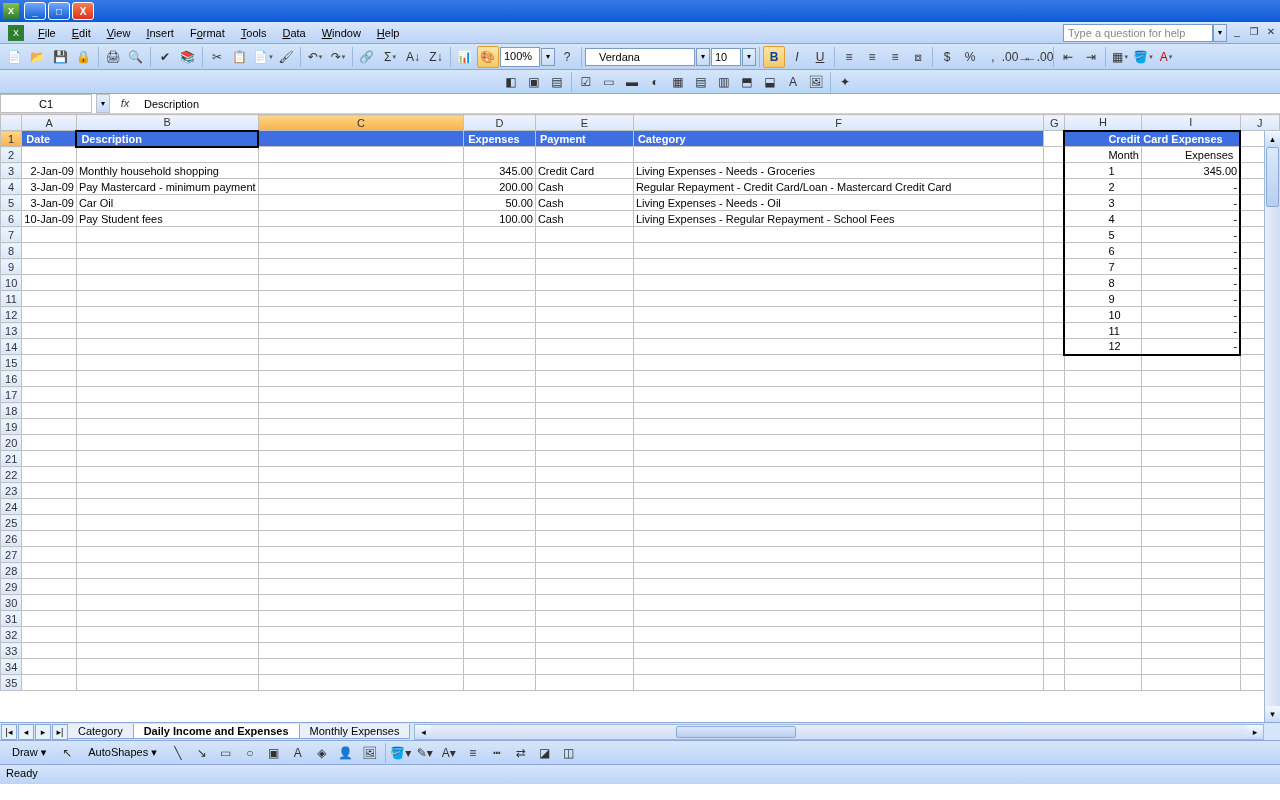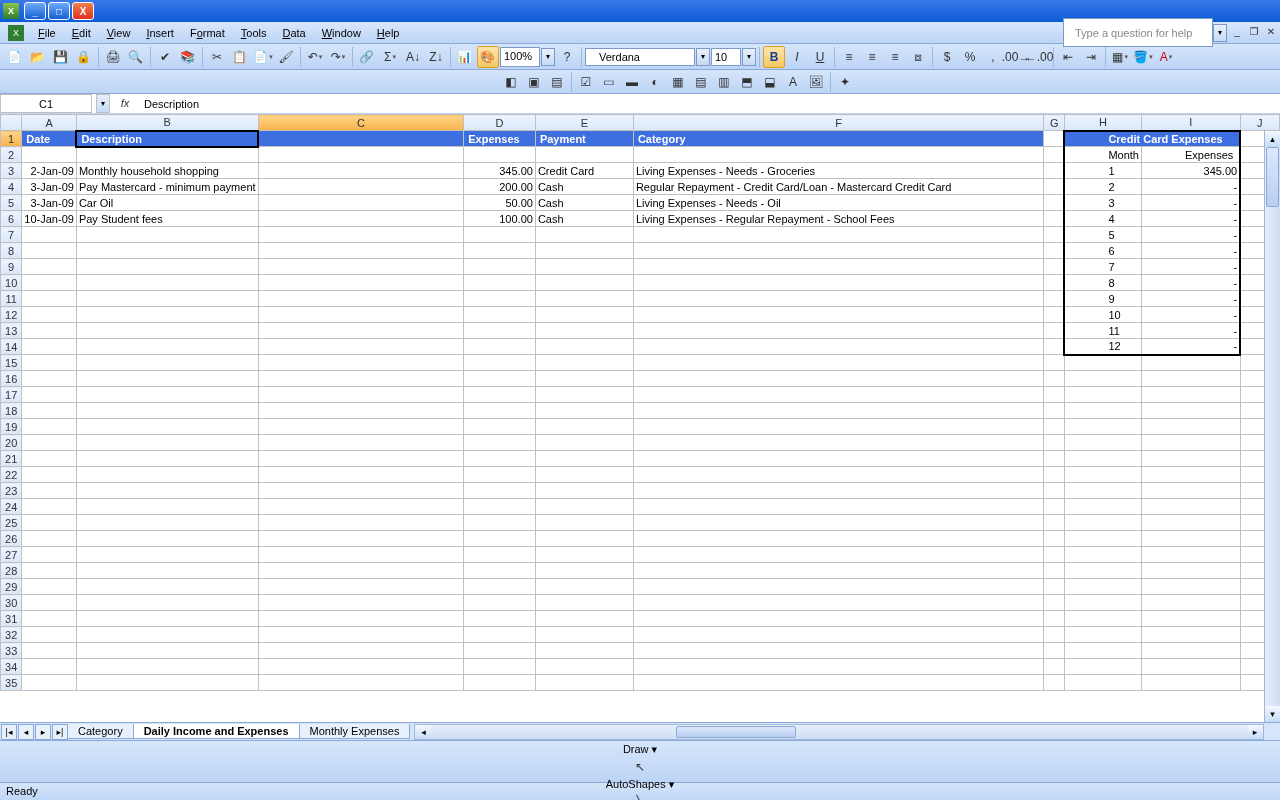--- a/index.html
+++ b/index.html
@@ -14,21 +14,21 @@
 .winbtn.min { background: linear-gradient(#6fa8ff,#1560d0); }
 .winbtn.max { background: linear-gradient(#6fa8ff,#1560d0); }
 .winbtn.close { background: linear-gradient(#f08050,#e03020); }
 
 
 .menubar { height: 22px; background: linear-gradient(#d9e7fb,#bcd4f6); display:flex; align-items:center; padding: 0 2px; border-bottom:1px solid #8aa8d8; }
 .menubar .app-icon2 { width:16px; height:16px; background: #2e7d32; margin: 0 6px; font-size:9px; color:#fff; text-align:center; line-height:16px;}
 .menuitem { padding: 2px 8px; cursor:default; }
 .menuitem u { text-decoration: underline; }
 .menuspacer { flex:1; }
-.helpbox { width: 150px; height: 29px; background:#fff; border:1px solid #7a9ac8; color:#888; padding: 0 11px; font-size:11px; display:flex; align-items:center;}
+.helpbox { width: 150px; height: 18px; background:#fff; border:1px solid #7a9ac8; color:#888; padding: 0 4px; font-size:11px; display:flex; align-items:center;}
 .helpdrop { width:14px; height:18px; border:1px solid #7a9ac8; background:linear-gradient(#e8f0fb,#c6dbf7); text-align:center; font-size:8px; line-height:16px;}
 .mdi-btn { width:14px; height:14px; margin-left:3px; font-size:10px; text-align:center; line-height:12px; color:#333;}
 
 
 .toolbar { height: 26px; background: linear-gradient(#d6e6fa,#bcd4f6); border-bottom:1px solid #8aa8d8; display:flex; align-items:center; padding: 0 4px; gap:1px; }
 .tbtn { width:22px; height:22px; display:flex; align-items:center; justify-content:center; font-size:12px; color:#333; border-radius:2px;}
 .tsep { width:1px; height:20px; background: #9cb8df; margin: 0 2px;}
 .tbtn .drop { font-size:7px; margin-left:1px; color:#555;}
 .zoom-box { width:40px; height:20px; background:#fff; border:1px solid #7a9ac8; font-size:11px; text-align:left; padding-left:3px; line-height:16px;}
 .font-box { width:110px; height:18px; background:#fff; border:1px solid #7a9ac8; font-size:11px; padding-left:13px; line-height:16px;}
@@ -73,21 +73,21 @@
 .tabrow { height:18px; background:#d6e6fa; display:flex; align-items:center; border-top:1px solid #8aa8d8; font-size:11px;}
 .tabnav { width:16px; height:16px; text-align:center; line-height:14px; border:1px solid #8aa8d8; background:#e8f0fb; margin-left:1px; font-size:9px;}
 .sheettab { padding: 1px 10px; background:#e8f0fb; border:1px solid #8aa8d8; border-top:none; margin-left:-1px;}
 .sheettab.active { background:#fff; font-weight:bold;}
 .hscroll { flex:1; height:16px; margin:0 16px 0 4px; background:linear-gradient(#e8eefa,#d0ddf4); border:1px solid #a0b8d8; position:relative; display:flex;}
 .hscroll .l,.hscroll .r { width:16px; background:linear-gradient(#f4f8ff,#c6dbf7); text-align:center; font-size:9px; line-height:14px;}
 .hscroll .track { flex:1; position:relative;}
 .hscroll .thumb { position:absolute; left:30%; width:120px; top:1px; bottom:1px; background:linear-gradient(#dce8fc,#b8cef0); border:1px solid #8aa8d8; border-radius:2px;}
 
 
-.drawbar { height:42px; background:linear-gradient(#d6e6fa,#bcd4f6); border-top:1px solid #8aa8d8; display:flex; align-items:center; padding:0 4px; gap:2px;flex-direction:column;}
+.drawbar { height:24px; background:linear-gradient(#d6e6fa,#bcd4f6); border-top:1px solid #8aa8d8; display:flex; align-items:center; padding:0 4px; gap:2px;}
 
 
 .status { height:20px; background:linear-gradient(#d6e6fa,#bcd4f6); border-top:1px solid #8aa8d8; padding:2px 6px; font-size:11px;}
 </style>
 </head>
 <body>
 
 <div class="titlebar">
   <div class="app-icon">X</div>
   <div class="winbtns">

